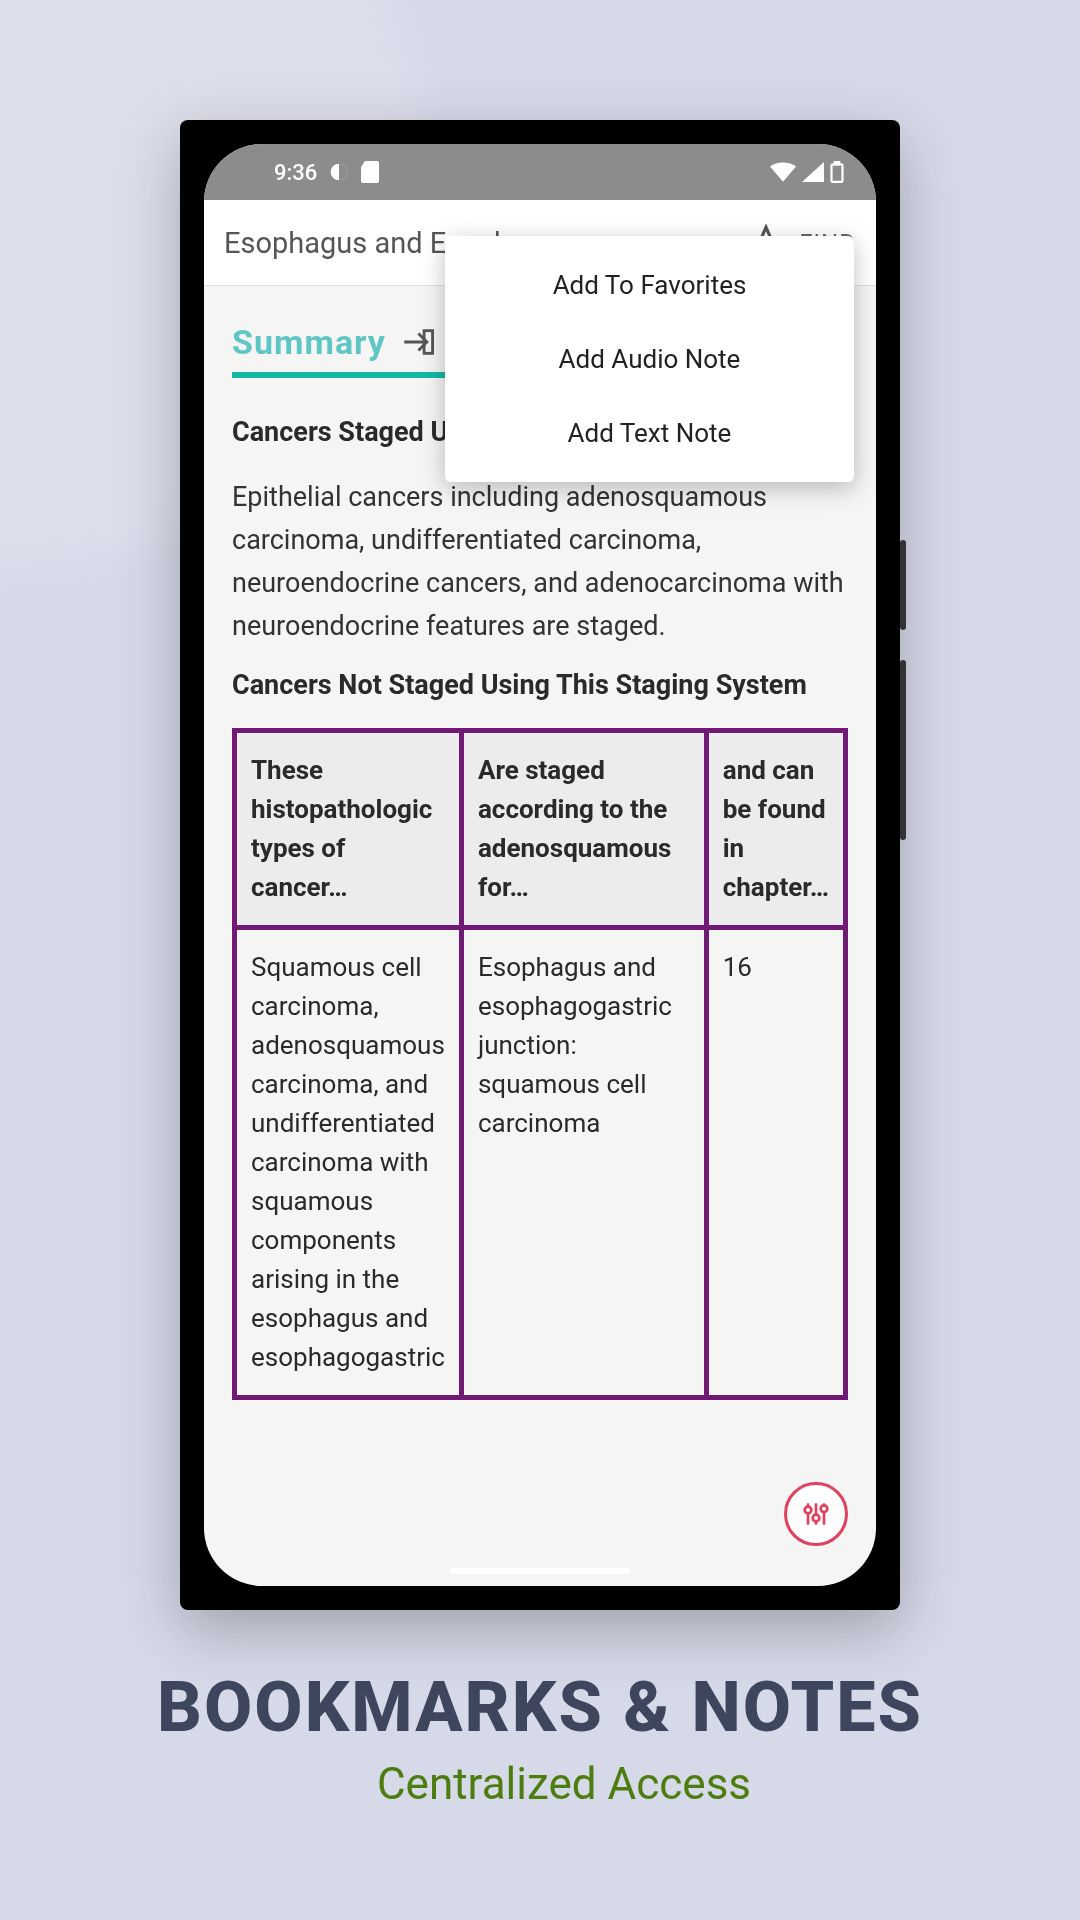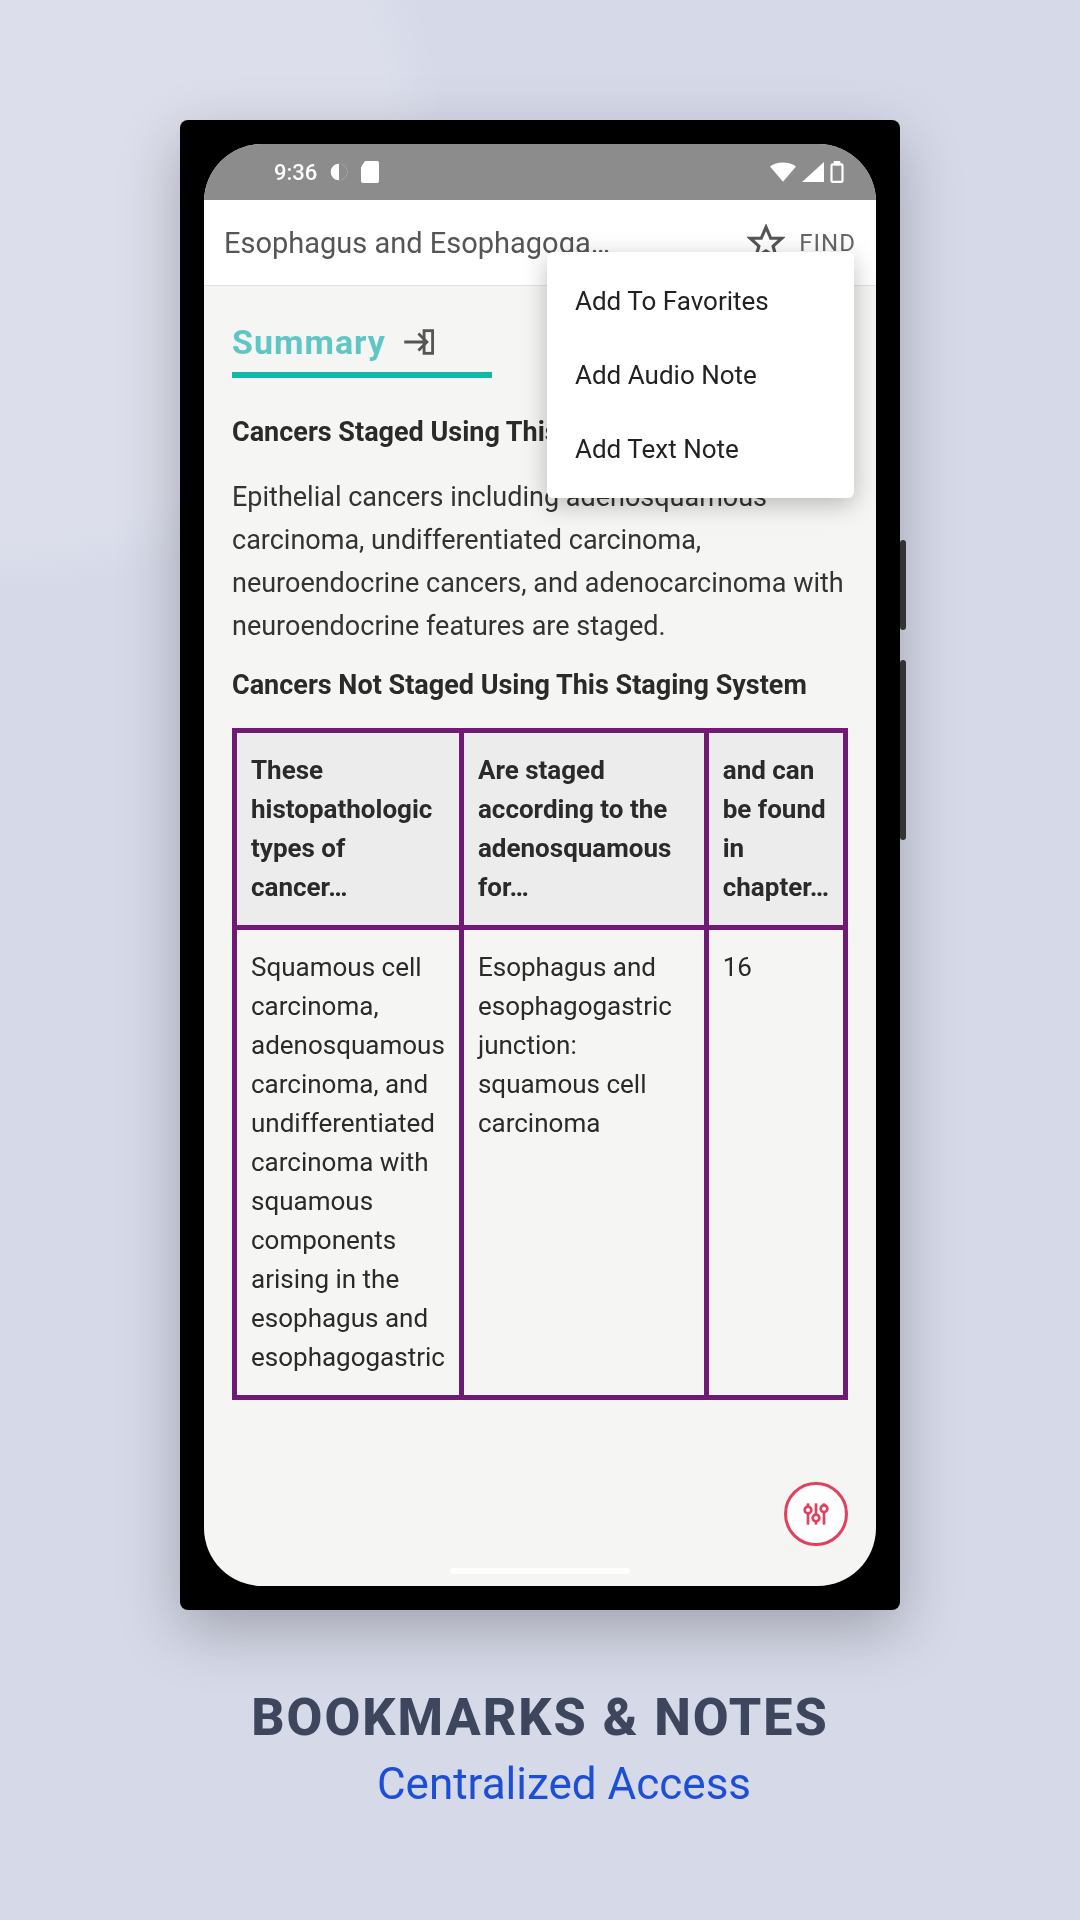--- a/index.html
+++ b/index.html
@@ -79,27 +79,28 @@
   .summary-label { font-size:34px; font-weight:700; color:#5fc6c6; letter-spacing:1px; }
   .arrow-icon { width:34px; height:34px; color:#555; }
   .section-title { font-size:27px; font-weight:700; margin-bottom:24px; line-height:1.4; }
   .body-text { font-size:27px; line-height:1.6; margin-bottom:18px; color:#333; }
   table { width:100%; border-collapse:collapse; }
   th, td { border:5px solid #701a75; padding:18px 14px; text-align:left; vertical-align:top; font-size:26px; line-height:1.5; }
   th { background:#ececec; font-weight:700; }
   th:nth-child(1){width:36%;} th:nth-child(2){width:42%;} th:nth-child(3){width:22%;}
   .popup {
     position: absolute;
-    top: 108px;
+    top: 92px;
     right: 22px;
-    width: 307px;
+    width: 409px;
     background: #fff;
     border-radius: 6px;
     box-shadow: 0 6px 24px rgba(0,0,0,0.25);
     padding: 12px 0;
+    text-align: center;
   }
   .popup-item { padding: 22px 28px; font-size:26px; color:#222; }
   .fab {
     position: absolute;
     bottom: 40px;
     right: 28px;
     width: 64px;
     height: 64px;
     border: 3px solid #e0415f;
     border-radius: 50%;
@@ -120,30 +121,30 @@
     border-radius:3px;
   }
   .caption {
     position:absolute;
     bottom:110px;
     left:0;
     width:100%;
     text-align:center;
   }
   .caption-h {
-    font-size:52px;
+    font-size:70px;
     font-weight:800;
     color:#3d465c;
     letter-spacing:2px;
     margin-bottom:10px;
   }
   .caption-s {
     font-size:44px;
     font-weight:400;
-    color:#1d4ed8;
+    color:#4d7c0f;
     margin-left:48px;
   }
 </style>
 </head>
 <body>
 
 <div class="bg-circle"></div>
 
 <div class="phone">
   <div class="side-btn-1"></div>

